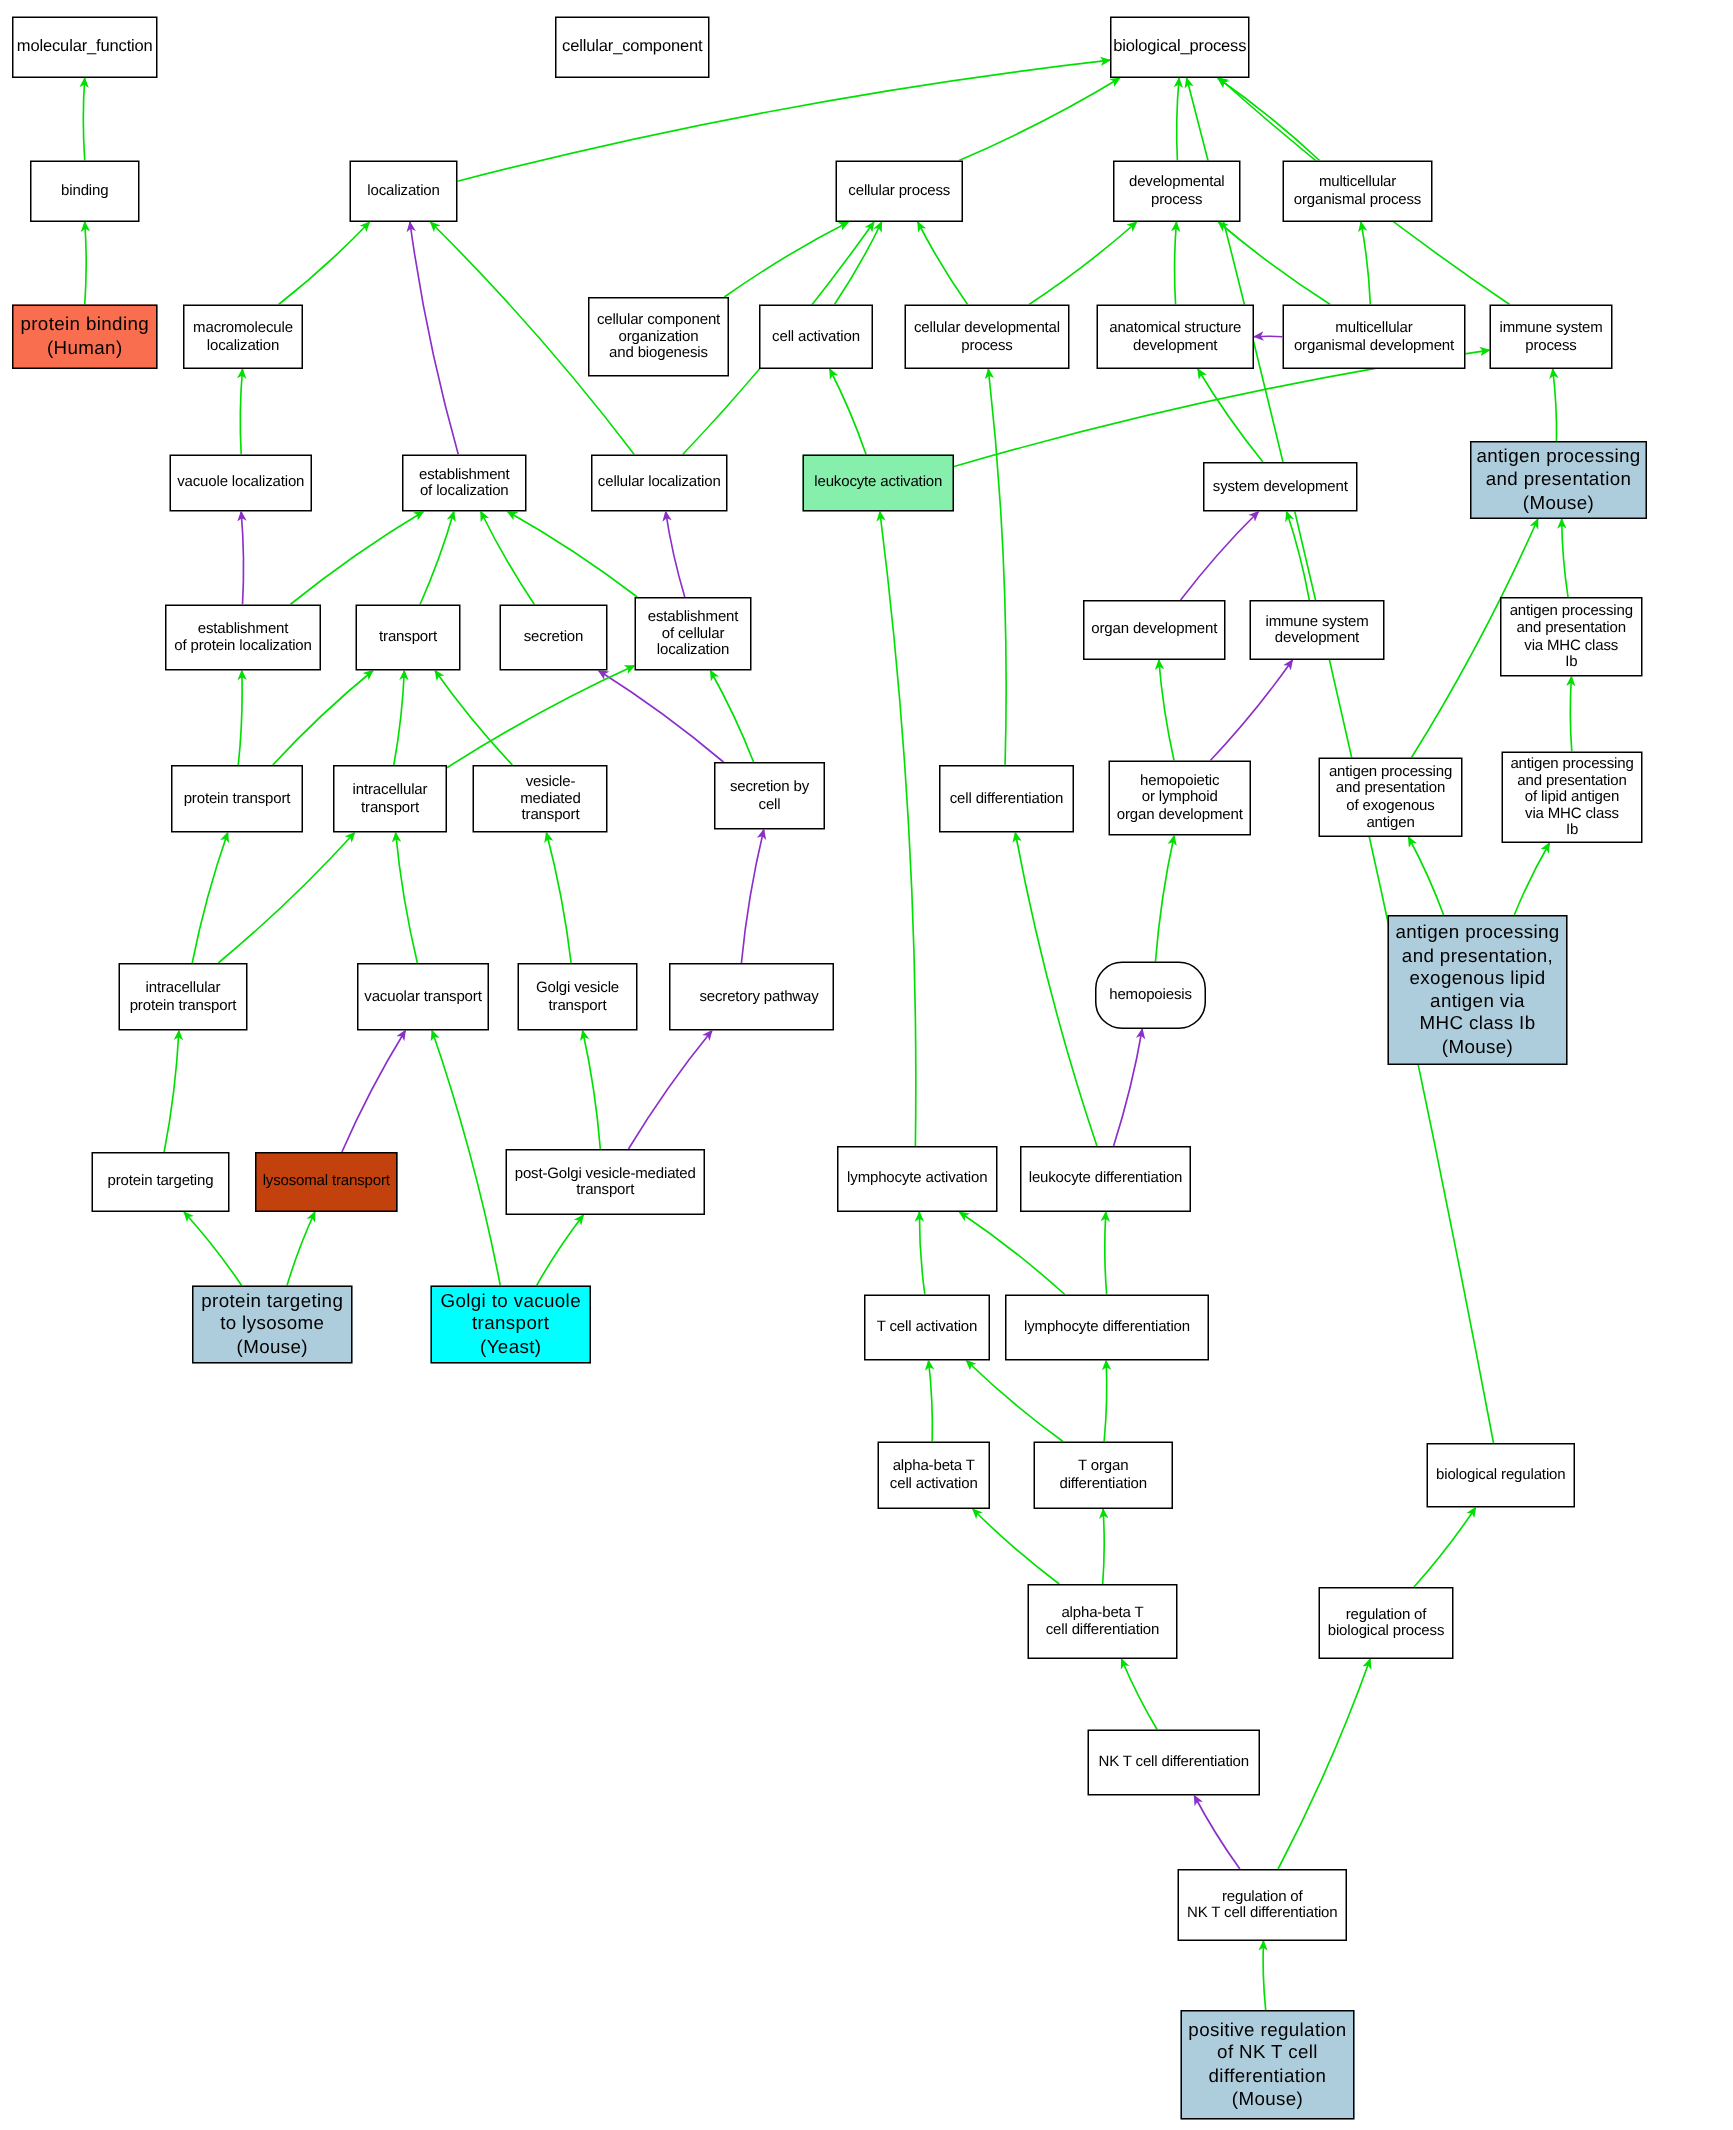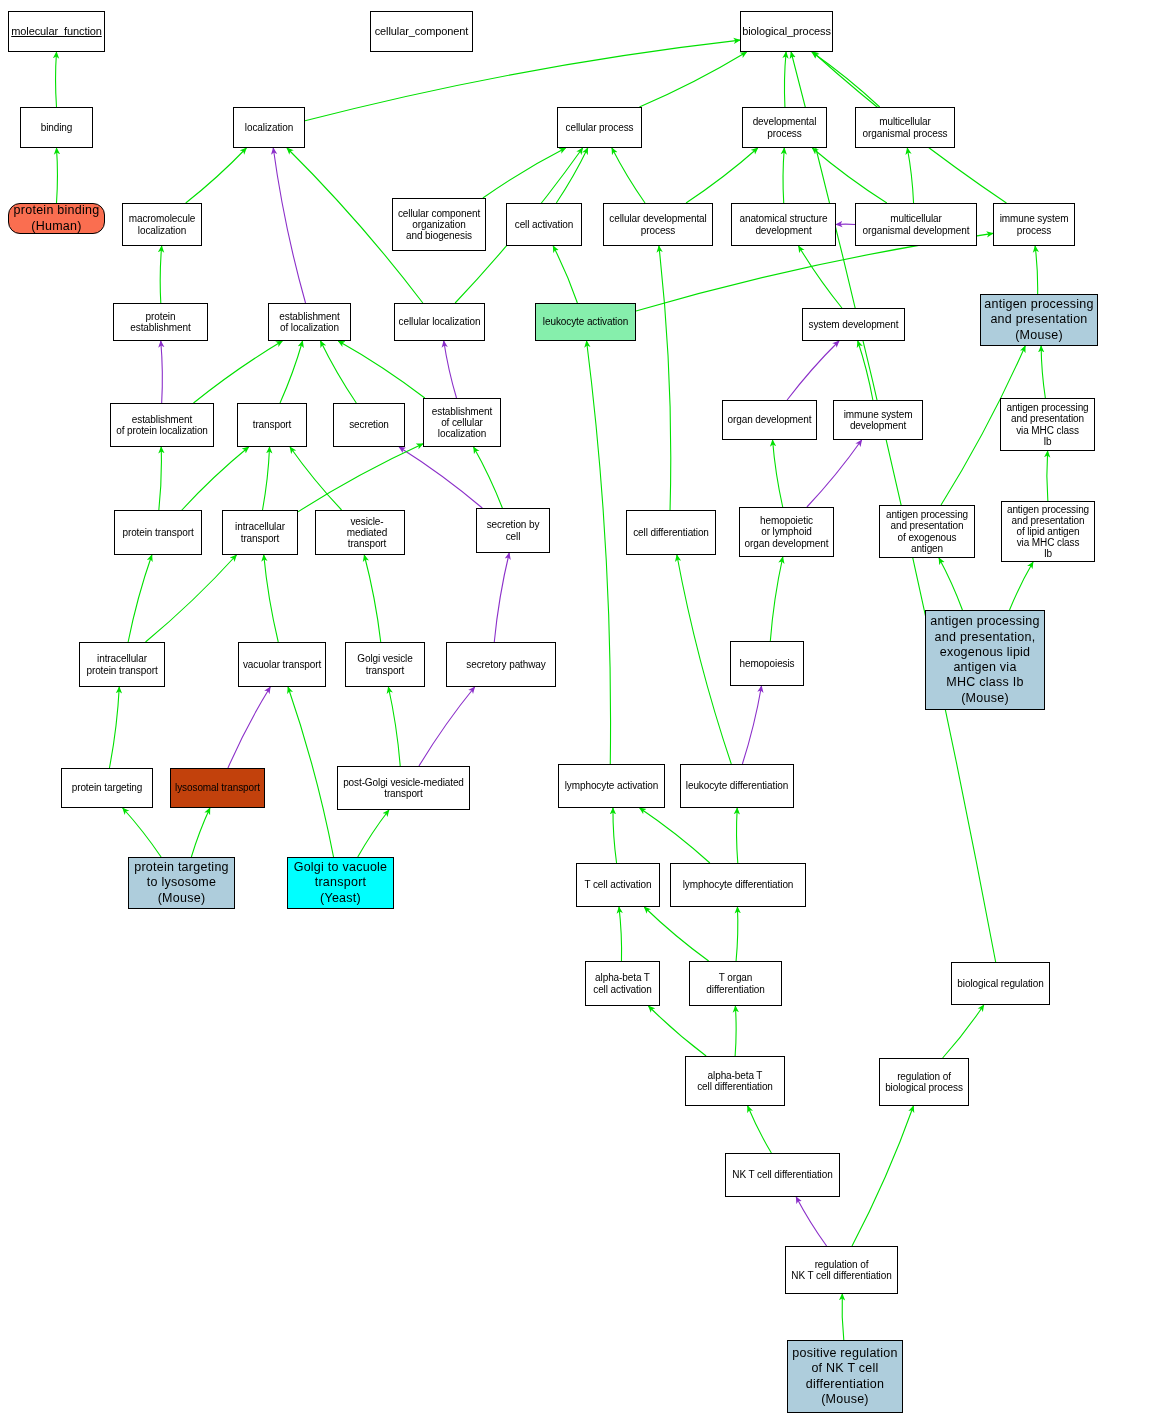--- a/index.html
+++ b/index.html
@@ -116,47 +116,47 @@
       <path d="M 708.6598984771574 961 Q 674.5617766497462 936.2545685279188 644.243654822335 907" fill="none" stroke="#00e000" stroke-width="1.1" marker-end="url(#arrow-isa)"></path>
       <path d="M 736.0710659898477 961 Q 738.646345177665 934.0479695431472 737.4416243654822 907" fill="none" stroke="#00e000" stroke-width="1.1" marker-end="url(#arrow-isa)"></path>
       <path d="M 706.1538461538462 1056 Q 675.5576923076924 1033.0192307692307 648.4615384615385 1006" fill="none" stroke="#00e000" stroke-width="1.1" marker-end="url(#arrow-isa)"></path>
       <path d="M 735.1282051282051 1056 Q 737.0064102564102 1031.0089743589745 735.3846153846154 1006" fill="none" stroke="#00e000" stroke-width="1.1" marker-end="url(#arrow-isa)"></path>
       <path d="M 771.3829787234042 1153 Q 757.8629787234042 1130.33125 747.6329787234042 1106" fill="none" stroke="#00e000" stroke-width="1.1" marker-end="url(#arrow-isa)"></path>
       <path d="M 942.6395939086294 1058 Q 965.0758121827412 1032.9406852791878 983.8020304568528 1005" fill="none" stroke="#00e000" stroke-width="1.1" marker-end="url(#arrow-isa)"></path>
       <path d="M 826.5947368421052 1246 Q 809.663947368421 1222.5651052631579 796.1631578947369 1197" fill="none" stroke="#8b2fc9" stroke-width="1.1" marker-end="url(#arrow-partof)"></path>
       <path d="M 852.031914893617 1246 Q 887.65 1178.150265957447 913.468085106383 1106" fill="none" stroke="#00e000" stroke-width="1.1" marker-end="url(#arrow-isa)"></path>
       <path d="M 843.8004694835681 1340 Q 841.4346009389672 1317.052910798122 842.2887323943662 1294" fill="none" stroke="#00e000" stroke-width="1.1" marker-end="url(#arrow-isa)"></path>
     </svg>
-<div class="node root" style="left: 8px; top: 11px; width: 97px; height: 41px; background: rgb(255, 255, 255); border-color: rgb(0, 0, 0); text-decoration: underline;">molecular_function</div>
+<div class="node root" style="left: 8px; top: 11px; width: 97px; height: 41px; background: rgb(255, 255, 255); border-color: rgb(0, 0, 0);">molecular_function</div>
     <div class="node root" style="left: 370px; top: 11px; width: 103px; height: 41px; background: rgb(255, 255, 255); border-color: rgb(0, 0, 0);">cellular_component</div>
     <div class="node root" style="left: 740px; top: 11px; width: 93px; height: 41px; background: rgb(255, 255, 255); border-color: rgb(0, 0, 0);">biological_process</div>
     <div class="node " style="left: 20px; top: 107px; width: 73px; height: 41px; background: rgb(255, 255, 255); border-color: rgb(0, 0, 0);">binding</div>
     <div class="node " style="left: 233px; top: 107px; width: 72px; height: 41px; background: rgb(255, 255, 255); border-color: rgb(0, 0, 0);">localization</div>
     <div class="node " style="left: 557px; top: 107px; width: 85px; height: 41px; background: rgb(255, 255, 255); border-color: rgb(0, 0, 0);">cellular process</div>
     <div class="node " style="left: 742px; top: 107px; width: 85px; height: 41px; background: rgb(255, 255, 255); border-color: rgb(0, 0, 0);">developmental
 process</div>
     <div class="node " style="left: 855px; top: 107px; width: 100px; height: 41px; background: rgb(255, 255, 255); border-color: rgb(0, 0, 0);">multicellular
 organismal process</div>
-    <div class="node hl" style="left: 8px; top: 203px; width: 97px; height: 31px; background: rgb(250, 110, 80); border-color: rgb(0, 0, 0); border-radius: 12px;">protein binding
+    <div class="node hl" style="left: 8px; top: 203px; width: 97px; height: 43px; background: rgb(250, 110, 80); border-color: rgb(0, 0, 0);">protein binding
 (Human)</div>
     <div class="node " style="left: 122px; top: 203px; width: 80px; height: 43px; background: rgb(255, 255, 255); border-color: rgb(0, 0, 0);">macromolecule
 localization</div>
     <div class="node " style="left: 392px; top: 198px; width: 94px; height: 53px; background: rgb(255, 255, 255); border-color: rgb(0, 0, 0);">cellular component
 organization
 and biogenesis</div>
     <div class="node " style="left: 506px; top: 203px; width: 76px; height: 43px; background: rgb(255, 255, 255); border-color: rgb(0, 0, 0);">cell activation</div>
     <div class="node " style="left: 603px; top: 203px; width: 110px; height: 43px; background: rgb(255, 255, 255); border-color: rgb(0, 0, 0);">cellular developmental
 process</div>
     <div class="node " style="left: 731px; top: 203px; width: 105px; height: 43px; background: rgb(255, 255, 255); border-color: rgb(0, 0, 0);">anatomical structure
 development</div>
     <div class="node " style="left: 855px; top: 203px; width: 122px; height: 43px; background: rgb(255, 255, 255); border-color: rgb(0, 0, 0);">multicellular
 organismal development</div>
     <div class="node " style="left: 993px; top: 203px; width: 82px; height: 43px; background: rgb(255, 255, 255); border-color: rgb(0, 0, 0);">immune system
 process</div>
-    <div class="node " style="left: 113px; top: 303px; width: 95px; height: 38px; background: rgb(255, 255, 255); border-color: rgb(0, 0, 0);">protein establishment</div>
+    <div class="node " style="left: 113px; top: 303px; width: 95px; height: 38px; background: rgb(255, 255, 255); border-color: rgb(0, 0, 0);">vacuole localization</div>
     <div class="node " style="left: 268px; top: 303px; width: 83px; height: 38px; background: rgb(255, 255, 255); border-color: rgb(0, 0, 0);">establishment
 of localization</div>
     <div class="node " style="left: 394px; top: 303px; width: 91px; height: 38px; background: rgb(255, 255, 255); border-color: rgb(0, 0, 0);">cellular localization</div>
     <div class="node " style="left: 535px; top: 303px; width: 101px; height: 38px; background: #86efac; border-color: rgb(0, 0, 0);">leukocyte activation</div>
     <div class="node " style="left: 802px; top: 308px; width: 103px; height: 33px; background: rgb(255, 255, 255); border-color: rgb(0, 0, 0);">system development</div>
     <div class="node hl" style="left: 980px; top: 294px; width: 118px; height: 52px; background: rgb(174, 205, 220); border-color: rgb(0, 0, 0);">antigen processing
 and presentation
 (Mouse)</div>
     <div class="node " style="left: 110px; top: 403px; width: 104px; height: 44px; background: rgb(255, 255, 255); border-color: rgb(0, 0, 0);">establishment
 of protein localization</div>
@@ -191,21 +191,21 @@
 and presentation
 of lipid antigen
 via MHC class
 Ib</div>
     <div class="node " style="left: 79px; top: 642px; width: 86px; height: 45px; background: rgb(255, 255, 255); border-color: rgb(0, 0, 0);">intracellular
 protein transport</div>
     <div class="node " style="left: 238px; top: 642px; width: 88px; height: 45px; background: rgb(255, 255, 255); border-color: rgb(0, 0, 0);">vacuolar transport</div>
     <div class="node " style="left: 345px; top: 642px; width: 80px; height: 45px; background: rgb(255, 255, 255); border-color: rgb(0, 0, 0);">Golgi vesicle
 transport</div>
     <div class="node " style="left: 446px; top: 642px; width: 110px; height: 45px; background: rgb(255, 255, 255); border-color: rgb(0, 0, 0); padding-left: 12px;">secretory pathway</div>
-    <div class="node " style="left: 730px; top: 641px; width: 74px; height: 45px; background: rgb(255, 255, 255); border-color: rgb(0, 0, 0);">hemopoiesis</div>
+    <div class="node " style="left: 730px; top: 641px; width: 74px; height: 45px; background: rgb(255, 255, 255); border-color: rgb(0, 0, 0); border-radius: 18px;">hemopoiesis</div>
     <div class="node hl" style="left: 925px; top: 610px; width: 120px; height: 100px; background: rgb(174, 205, 220); border-color: rgb(0, 0, 0);">antigen processing
 and presentation,
 exogenous lipid
 antigen via
 MHC class Ib
 (Mouse)</div>
     <div class="node " style="left: 61px; top: 768px; width: 92px; height: 40px; background: rgb(255, 255, 255); border-color: rgb(0, 0, 0);">protein targeting</div>
     <div class="node " style="left: 170px; top: 768px; width: 95px; height: 40px; background: #c2410c; border-color: rgb(0, 0, 0);">lysosomal transport</div>
     <div class="node " style="left: 337px; top: 766px; width: 133px; height: 44px; background: rgb(255, 255, 255); border-color: rgb(0, 0, 0);">post-Golgi vesicle-mediated
 transport</div>

